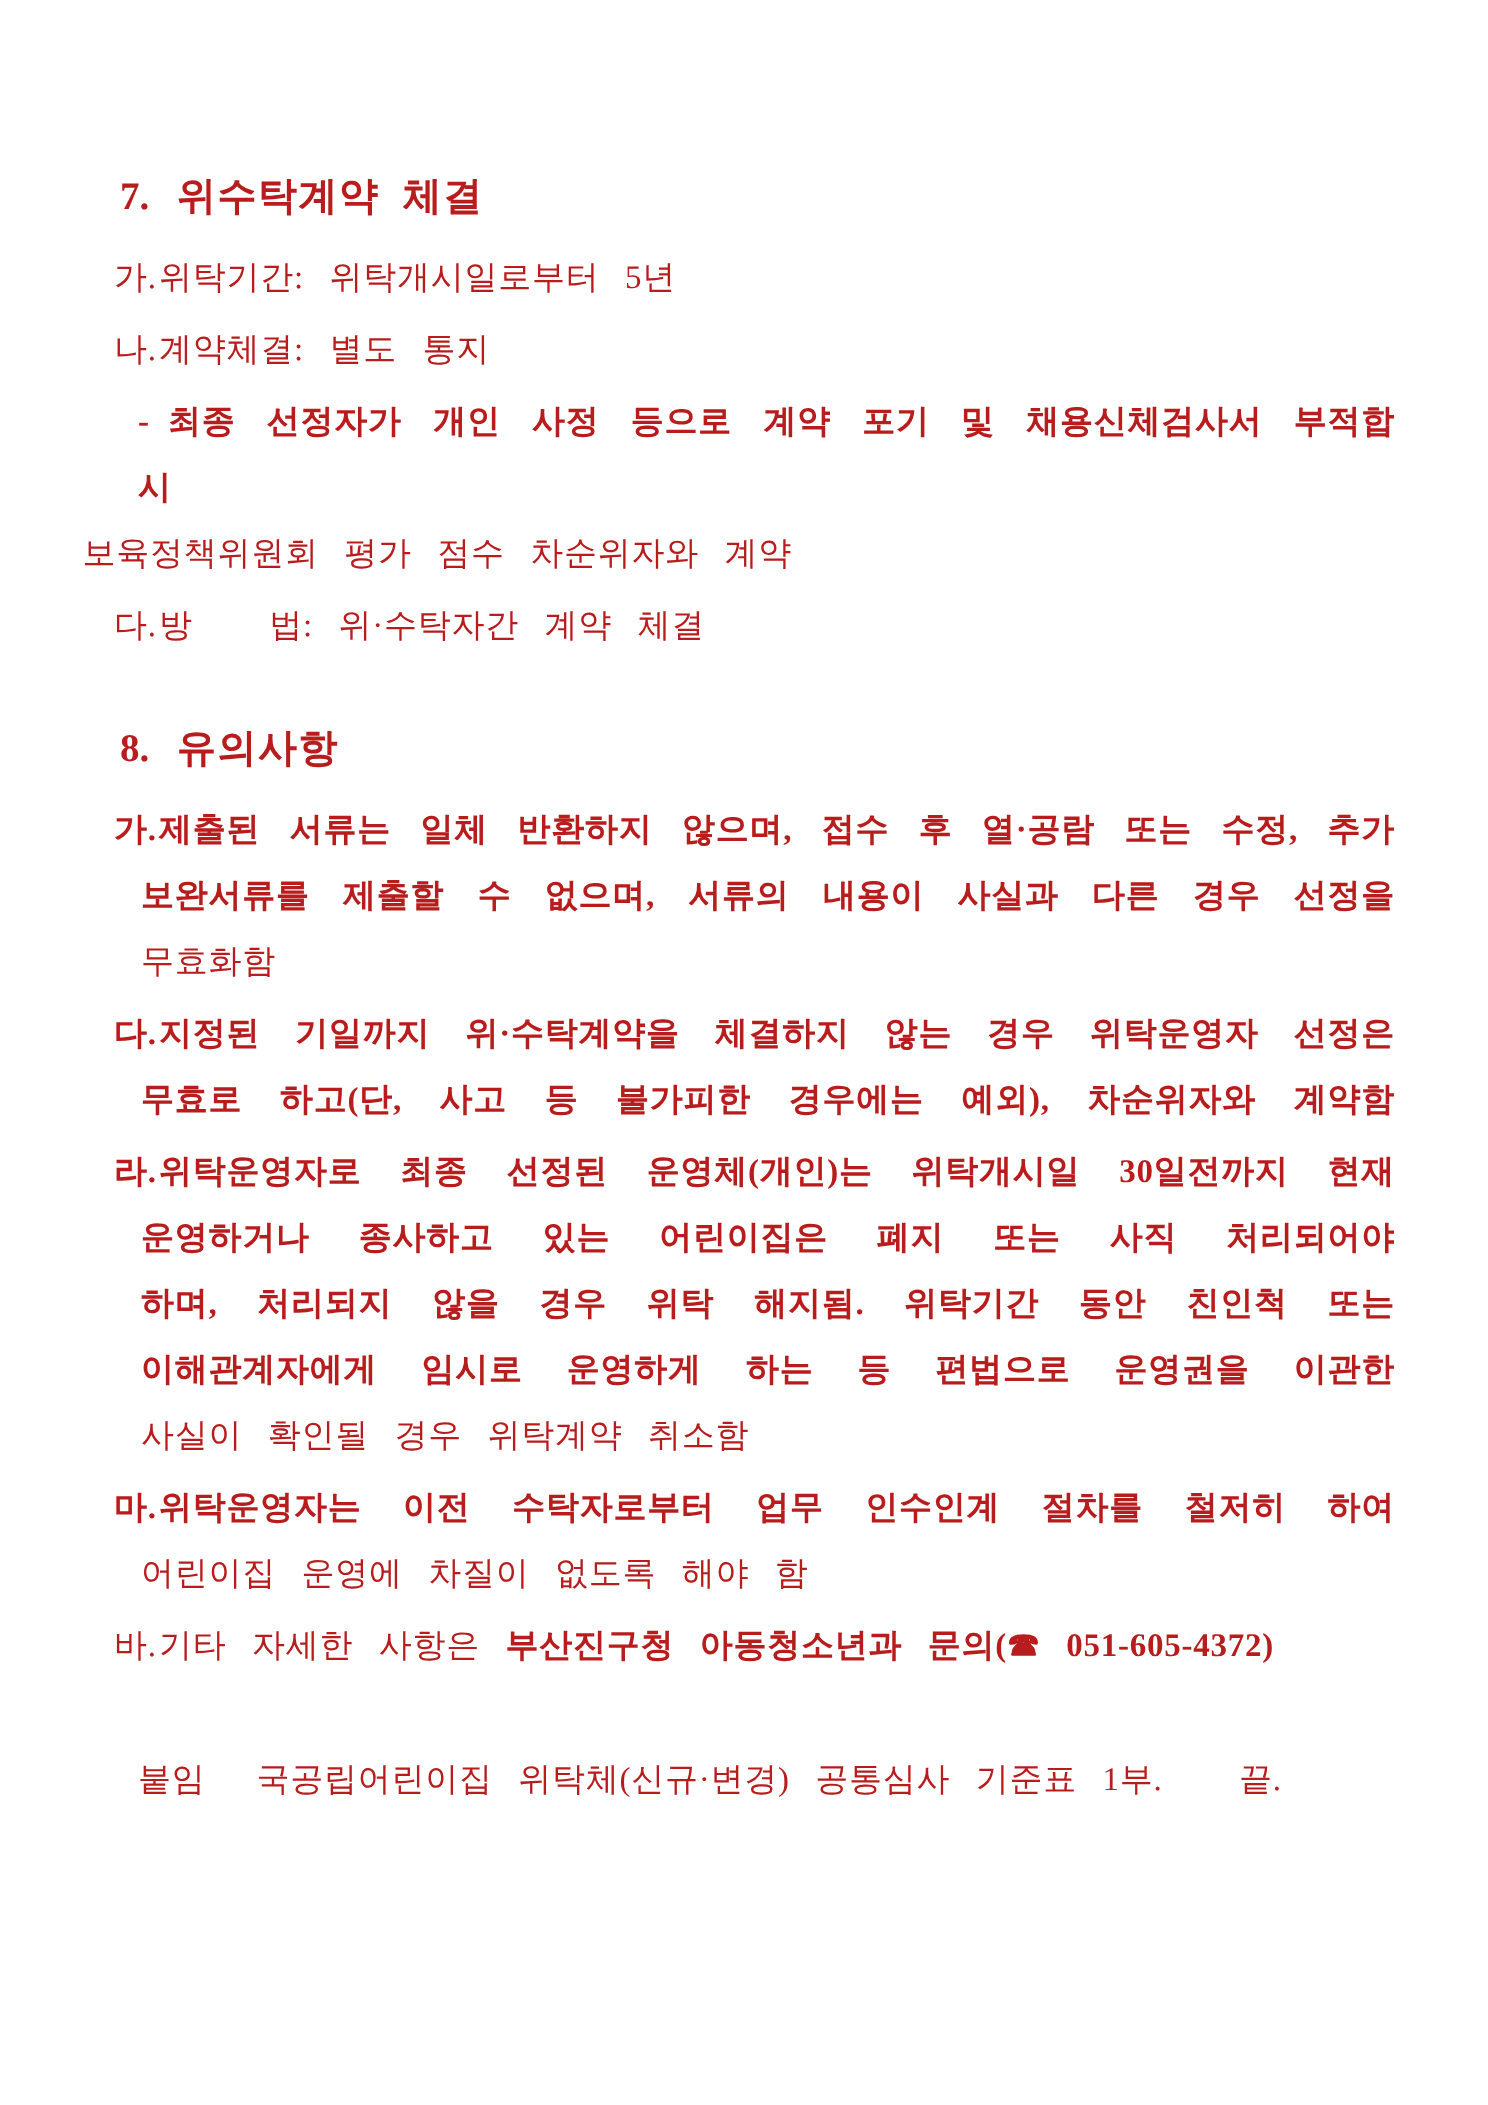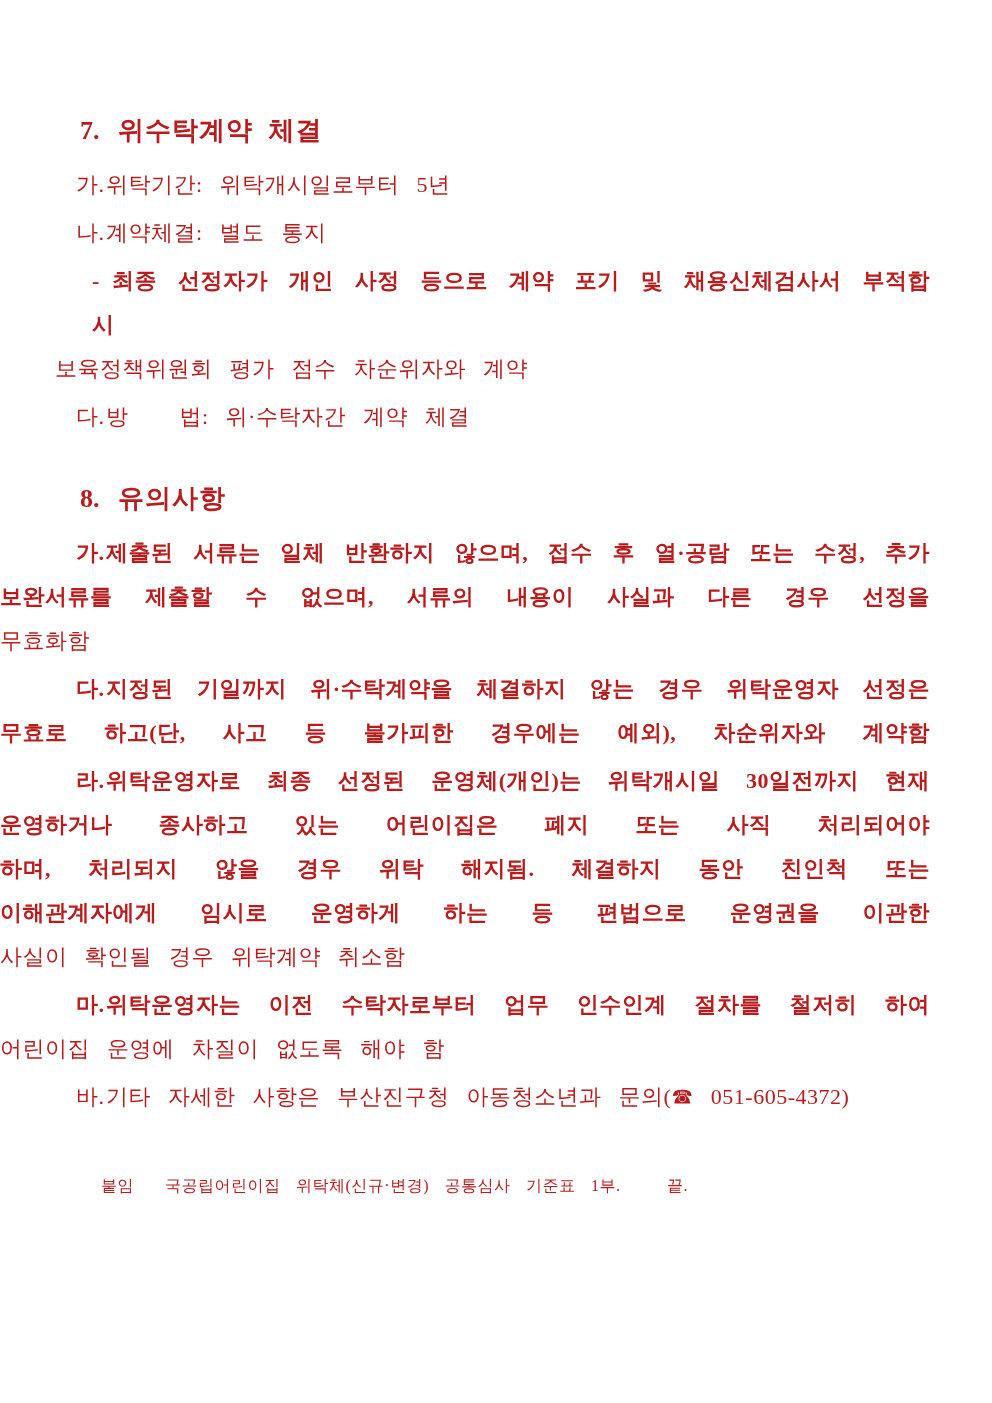--- a/index.html
+++ b/index.html
@@ -32,42 +32,41 @@
   }
   .item { margin-bottom: 4px; }
   .ln {
     font-size: 22px;
     line-height: 44px;
     word-spacing: 11px;
     letter-spacing: 0.5px;
     white-space: pre-wrap;
   }
   .fl  { padding-left: 76px; }   
-  .cl  { }   
+  .cl  { padding-left: 94px; }   
   .dfl { padding-left: 92px; }   
   .dcl { padding-left: 55px; }  
   .jl  {                         
     text-align: justify;
     text-align-last: justify;
     white-space: normal;
     font-weight: bold;
   }
   .lbl  { display: inline-block; width: 30px; }
   .dlbl { display: inline-block; width: 20px; }
   .hnum { display: inline-block; width: 38px; letter-spacing: 0; }
-  .b    { font-weight: normal; }
+  .b    { font-weight: bold; }
   .attachment {
     margin-top: 45px;
-    padding-left: 66px;
-    font-size: 16px;
+    padding-left: 92px;
+    font-size: 22px;
     line-height: 44px;
     word-spacing: 11px;
     letter-spacing: 0.5px;
     white-space: pre-wrap;
-    margin-left: 35px;
   }
 </style>
 </head>
 <body>
 
 <div class="page">
 
   <section class="sec7">
     <div class="h"><span class="hnum">7.</span><span>위수탁계약 체결</span></div>
 
@@ -100,21 +99,21 @@
 
 
     <div class="item">
       <div class="ln fl jl"><span class="lbl">다.</span><span>지정된 기일까지 위·수탁계약을 체결하지 않는 경우 위탁운영자 선정은</span></div>
       <div class="ln cl jl"><span>무효로 하고(단, 사고 등 불가피한 경우에는 예외), 차순위자와 계약함</span></div>
     </div>
 
     <div class="item">
       <div class="ln fl jl"><span class="lbl">라.</span><span>위탁운영자로 최종 선정된 운영체(개인)는 위탁개시일 30일전까지 현재</span></div>
       <div class="ln cl jl"><span>운영하거나 종사하고 있는 어린이집은 폐지 또는 사직 처리되어야</span></div>
-      <div class="ln cl jl"><span>하며, 처리되지 않을 경우 위탁 해지됨. 체결하지 동안 친인척 또는</span></div>
+      <div class="ln cl jl"><span>하며, 처리되지 않을 경우 위탁 해지됨. 위탁기간 동안 친인척 또는</span></div>
       <div class="ln cl jl"><span>이해관계자에게 임시로 운영하게 하는 등 편법으로 운영권을 이관한</span></div>
       <div class="ln cl"><span>사실이 확인될 경우 위탁계약 취소함</span></div>
     </div>
 
     <div class="item">
       <div class="ln fl jl"><span class="lbl">마.</span><span>위탁운영자는 이전 수탁자로부터 업무 인수인계 절차를 철저히 하여</span></div>
       <div class="ln cl"><span>어린이집 운영에 차질이 없도록 해야 함</span></div>
     </div>
 
     <div class="item">

